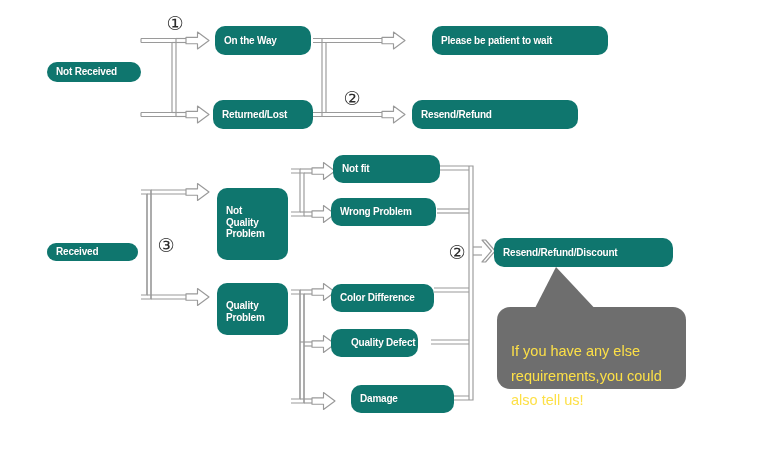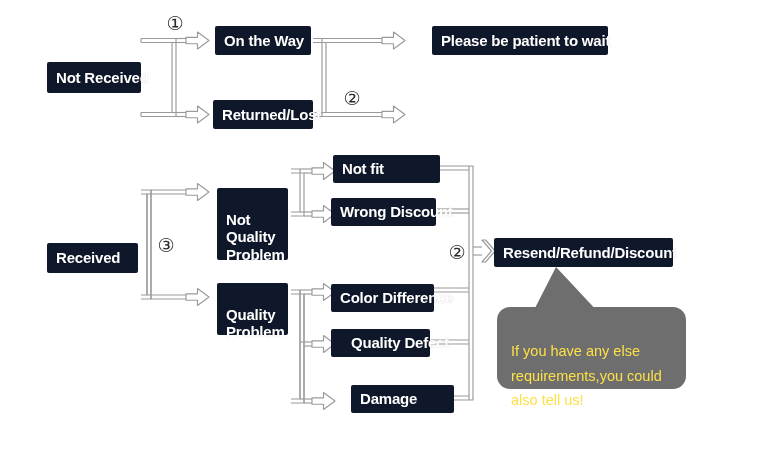--- a/index.html
+++ b/index.html
@@ -22,25 +22,25 @@
     position: absolute;
     left: 0;
     top: 0;
     width: 772px;
     height: 450px;
     pointer-events: none;
   }
   .node {
     position: absolute;
     box-sizing: border-box;
-    background: #0f172a;
+    background: #0f766e;
     color: #ffffff;
-    border-radius: 2px;
+    border-radius: 10px;
     font-family: "Liberation Sans", sans-serif;
-    font-size: 15px;
+    font-size: 10px;
     font-weight: 700;
     letter-spacing: -0.2px;
     line-height: 1.18;
     display: flex;
     align-items: center;
     padding: 0 9px;
     white-space: pre;
     text-shadow: 0 0 1px rgba(0,0,0,0.25);
     z-index: 3;
   }
@@ -170,65 +170,68 @@
       <use href="#blockarrow" x="0" y="0" transform="translate(312,214)"></use>
       <use href="#blockarrow" x="0" y="0" transform="translate(312,292)"></use>
       <use href="#blockarrow" x="0" y="0" transform="translate(312,344)"></use>
       <use href="#blockarrow" x="0" y="0" transform="translate(312,401)"></use>
       <use href="#chevron" x="0" y="0" transform="translate(482,251)"></use>
     </g>
 
     <path d="M556,267 L600,314 L533,312 Z" fill="#6e6e6e" stroke="none"></path>
   </svg>
 
-  <div class="node" style="left:47px; top:62px; width:94px; height:31px;">
+  <div class="node" style="left:47px; top:62px; width:94px; height:20px;">
     <span>Not Received</span>
   </div>
 
   <div class="node" style="left:215px; top:26px; width:96px; height:29px;">
     <span>On the Way</span>
   </div>
 
   <div class="node" style="left:213px; top:100px; width:100px; height:29px;">
     <span>Returned/Lost</span>
   </div>
 
   <div class="node" style="left:412px; top:26px; width:176px; height:29px;margin-left:20px;">
     <span>Please be patient to wait</span>
   </div>
 
-
-  <div class="node" style="left:47px; top:243px; width:91px; height:30px;">
+  <div class="node" style="left:412px; top:100px; width:166px; height:29px;">
+    <span>Resend/Refund</span>
+  </div>
+
+  <div class="node" style="left:47px; top:243px; width:91px; height:18px;">
     <span>Received</span>
   </div>
 
   <div class="node multiline" style="left:217px; top:156px; width:71px; height:72px;margin-top:32px;">
     <span>Not
 Quality
 Problem</span>
   </div>
 
   <div class="node multiline" style="left:217px; top:283px; width:71px; height:52px;">
     <span>Quality
 Problem</span>
   </div>
 
   <div class="node" style="left:333px; top:155px; width:107px; height:28px;">
     <span>Not fit</span>
   </div>
 
   <div class="node" style="left:331px; top:198px; width:105px; height:28px;">
-    <span>Wrong Discount</span>
+    <span>Wrong Problem</span>
   </div>
 
   <div class="node" style="left:331px; top:284px; width:103px; height:28px;">
     <span>Color Difference</span>
   </div>
 
-  <div class="node" style="left:331px; top:329px; width:99px; height:28px;padding-left:20px;">
+  <div class="node" style="left:331px; top:329px; width:87px; height:28px;padding-left:20px;">
     <span>Quality Defect</span>
   </div>
 
   <div class="node" style="left:331px; top:385px; width:103px; height:28px;margin-left:20px;">
     <span>Damage</span>
   </div>
 
   <div class="node" style="left:494px; top:238px; width:179px; height:29px;text-align:right;">
     <span>Resend/Refund/Discount</span>
   </div>

